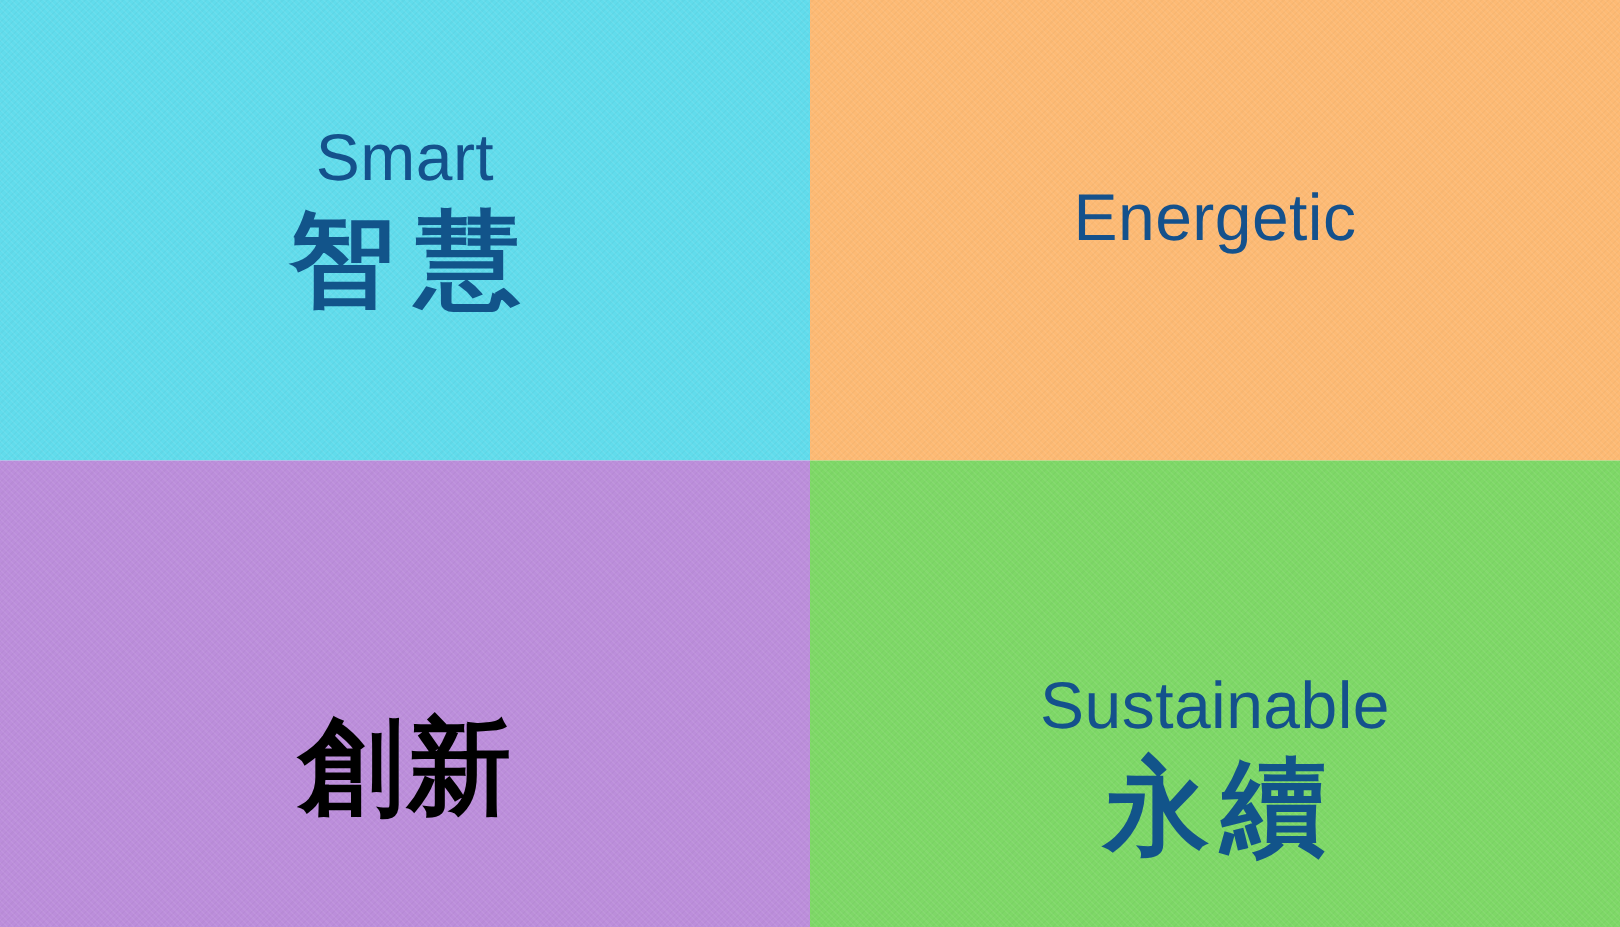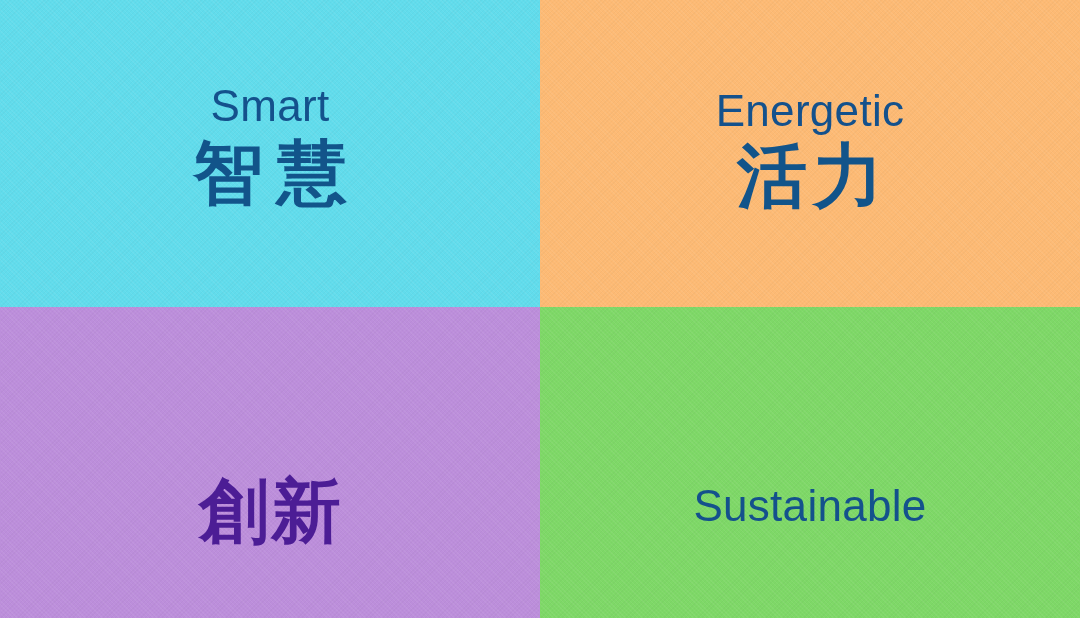--- a/index.html
+++ b/index.html
@@ -98,29 +98,29 @@
   <div class="quad q-cyan" style="background: rgb(97, 220, 236);">
     <div class="quad-inner">
       <div class="label-en" style="color: rgb(20, 81, 140);">Smart</div>
       <div class="label-zh" style="color: rgb(18, 84, 138);">智慧</div>
     </div>
   </div>
 
   <div class="quad q-yellow" style="background: #fdba74;">
     <div class="quad-inner">
       <div class="label-en" style="color: rgb(20, 81, 140);">Energetic</div>
-      <div class="label-zh" style="color: rgb(18, 84, 138);">活力</div>
     </div>
   </div>
 
   <div class="quad q-purple" style="background: rgb(188, 142, 219);">
     <div class="quad-inner">
-      <div class="label-zh" style="color: #4c1d95;">創新</div>
+      <div class="label-zh" style="color: #000000;">創新</div>
     </div>
   </div>
 
   <div class="quad q-green" style="background: rgb(126, 216, 103);">
     <div class="quad-inner">
       <div class="label-en" style="color: rgb(20, 81, 140);">Sustainable</div>
+      <div class="label-zh" style="color: rgb(18, 84, 138);">永續</div>
     </div>
   </div>
 
 </div>
 
 </body></html>

